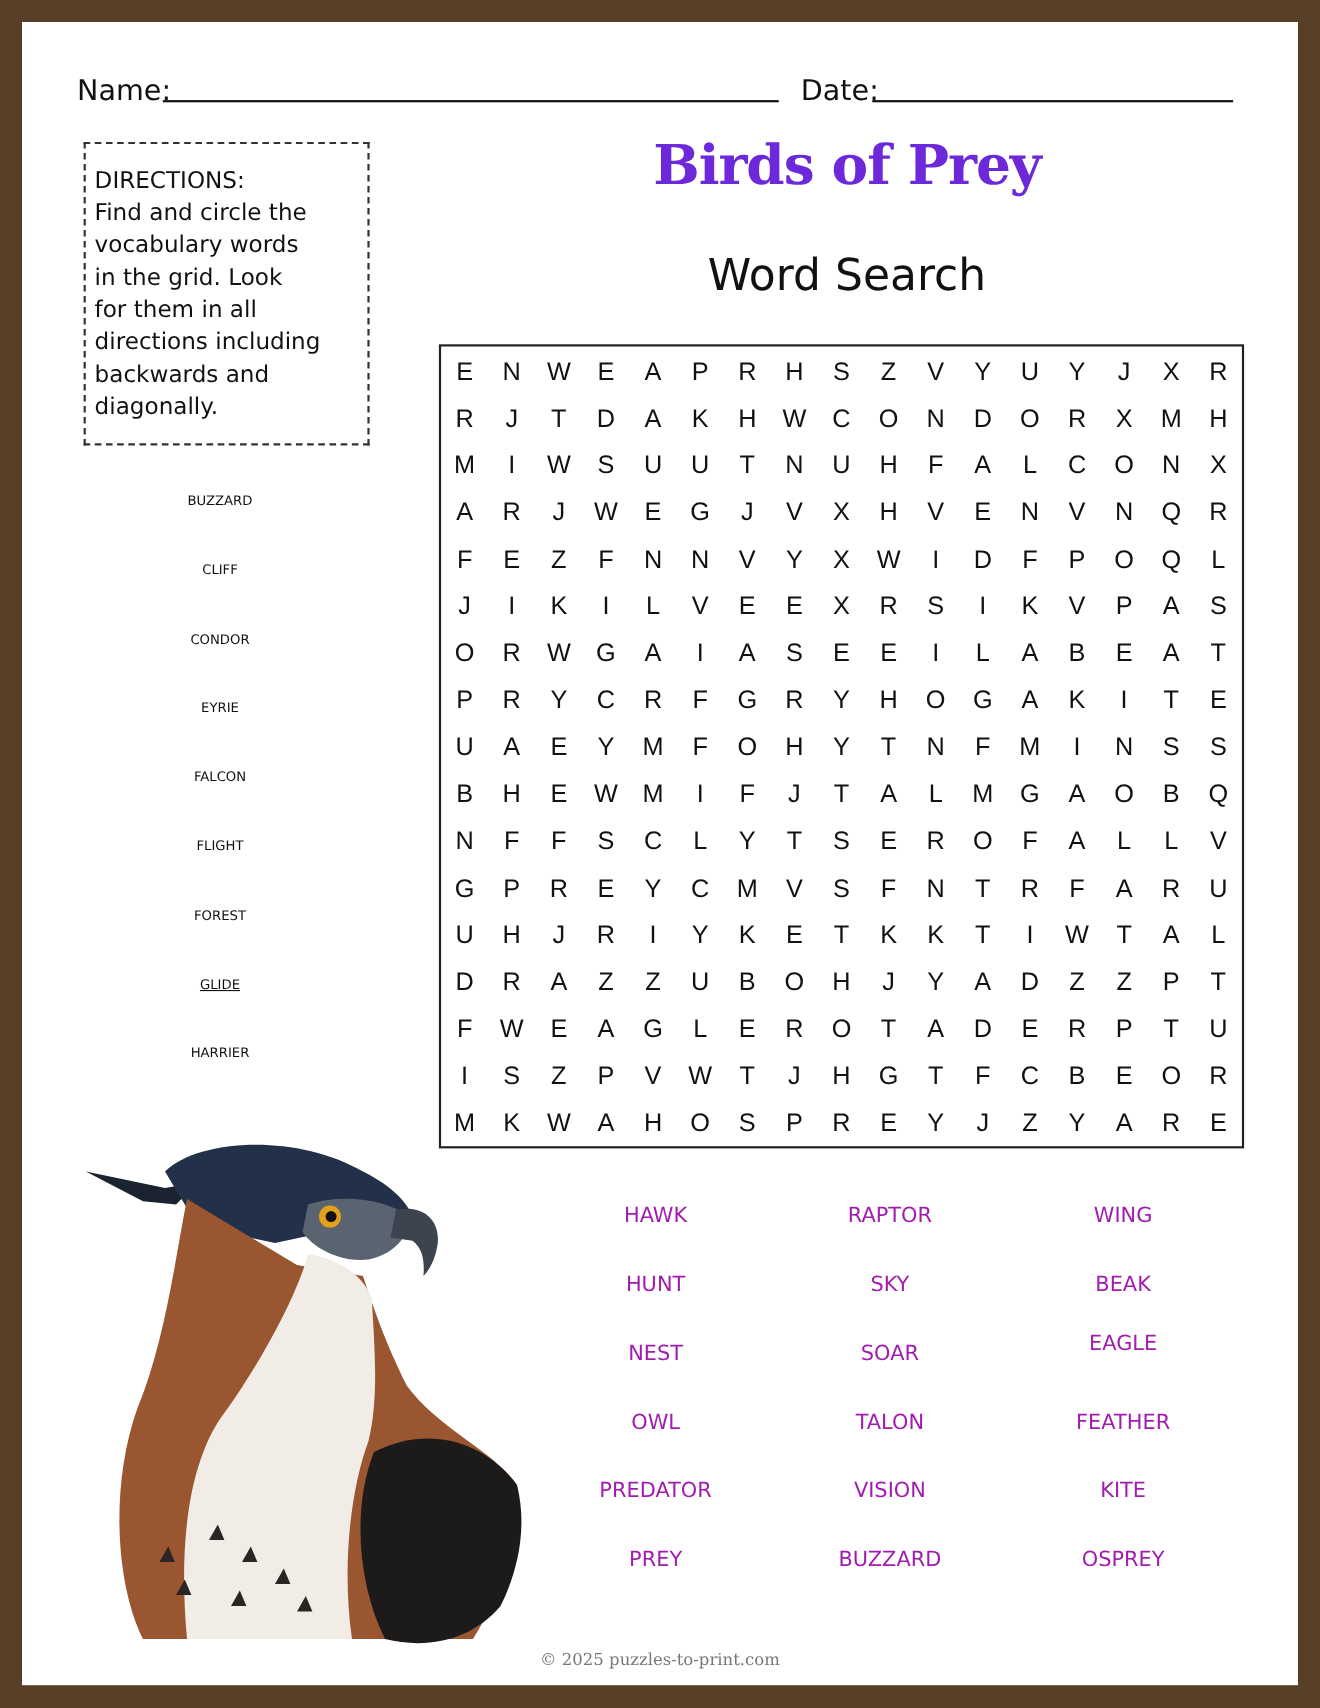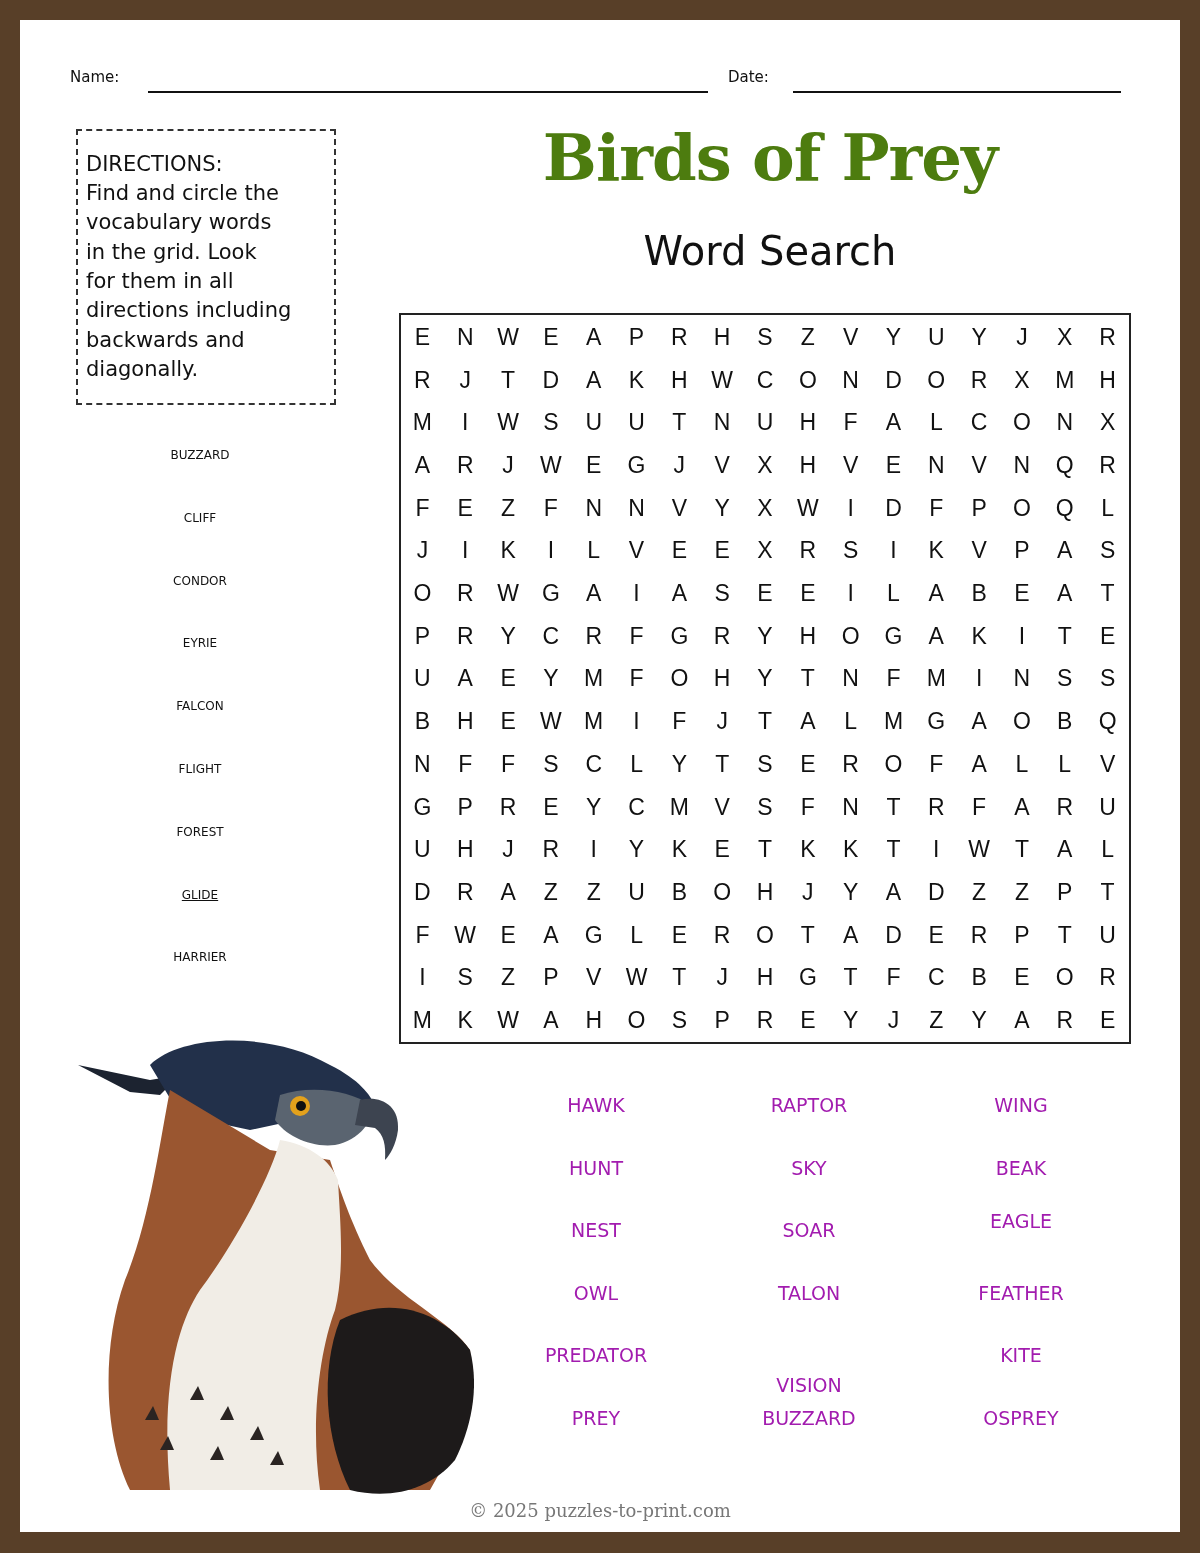--- a/index.html
+++ b/index.html
@@ -4,39 +4,39 @@
 <style>
   * { margin: 0; padding: 0; box-sizing: border-box; }
   html, body { width: 1200px; height: 1553px; background: #583F28; overflow: hidden; }
   body { position: relative; font-family: "DejaVu Sans", sans-serif; }
   .page {
     position: absolute; left: 20px; top: 20px; width: 1160px; height: 1512px;
     background: #ffffff;
   }
   .abs { position: absolute; }
   .label-text {
-    font-family: "DejaVu Sans", sans-serif; font-size: 15px; color: #111;
+    font-family: "DejaVu Sans", sans-serif; font-size: 26px; color: #111;
   }
   .line { position: absolute; height: 2px; background: #111; }
 
   .directions {
     position: absolute; left: 56px; top: 109px; width: 260px; height: 276px;
     border: 2px dashed #333;
     display: flex; align-items: center; justify-content: center;
     text-align: left;
   }
   .directions-text {
     font-family: "DejaVu Sans", sans-serif; font-size: 21px; line-height: 29.3px;
     color: #111; width: 240px; white-space: pre-line;
   }
 
   .title {
     position: absolute; left: 400px; top: 100px; width: 700px; text-align: center;
-    font-family: "DejaVu Serif", serif; font-weight: bold; font-size: 64px;
-    color: #4d7c0f; letter-spacing: -1px;
+    font-family: "DejaVu Serif", serif; font-weight: bold; font-size: 50px;
+    color: #6d28d9; letter-spacing: -1px;
   }
   .subtitle {
     position: absolute; left: 450px; top: 208px; width: 600px; text-align: center;
     font-family: "DejaVu Sans", sans-serif; font-size: 40px; color: #111;
   }
 
   .grid {
     position: absolute; left: 379px; top: 293px; width: 732px; height: 731px;
     border: 2px solid #222;
     display: grid;
@@ -53,21 +53,21 @@
     position: absolute; left: 80px; width: 200px; text-align: center;
     font-family: "DejaVu Sans", sans-serif; font-size: 12px; color: #111;
   }
   .word-bottom {
     position: absolute; width: 200px; text-align: center;
     font-family: "DejaVu Sans", sans-serif; font-size: 19px; color: #a21caf;
   }
 
   .footer {
     position: absolute; left: 380px; top: 1480px; width: 400px; text-align: center;
-    font-family: "DejaVu Serif", serif; font-size: 18px; color: #777;
+    font-family: "DejaVu Serif", serif; font-size: 15px; color: #777;
   }
 
   .bird { position: absolute; left: 50px; top: 1000px; width: 420px; height: 480px; }
 </style>
 </head>
 <body>
 
 <div class="page">
 
   <span class="abs label-text" style="left:50px; top:48px;">Name:</span>
@@ -400,21 +400,21 @@
       <div class="word-bottom" style="left: 476px; top: 1136.6px;">HUNT</div>
       <div class="word-bottom" style="left: 689px; top: 1136.6px;">SKY</div>
       <div class="word-bottom" style="left: 901px; top: 1136.6px;">BEAK</div>
       <div class="word-bottom" style="left: 476px; top: 1199.2px;">NEST</div>
       <div class="word-bottom" style="left: 689px; top: 1199.2px;">SOAR</div>
       <div class="word-bottom" style="left: 901px; top: 1190px;">EAGLE</div>
       <div class="word-bottom" style="left: 476px; top: 1261.8px;">OWL</div>
       <div class="word-bottom" style="left: 689px; top: 1261.8px;">TALON</div>
       <div class="word-bottom" style="left: 901px; top: 1261.8px;">FEATHER</div>
       <div class="word-bottom" style="left: 476px; top: 1324.4px;">PREDATOR</div>
-      <div class="word-bottom" style="left: 689px; top: 1324.4px; margin-top: 30px;">VISION</div>
+      <div class="word-bottom" style="left: 689px; top: 1324.4px;">VISION</div>
       <div class="word-bottom" style="left: 901px; top: 1324.4px;">KITE</div>
       <div class="word-bottom" style="left: 476px; top: 1387px;">PREY</div>
       <div class="word-bottom" style="left: 689px; top: 1387px;">BUZZARD</div>
       <div class="word-bottom" style="left: 901px; top: 1387px;">OSPREY</div>
     </div>
 
   <svg class="bird" viewBox="0 0 420 480">
 
     <path d="M8 45 L80 60 L110 55 L90 75 L60 72 Z" fill="#1c2330"></path>
 

